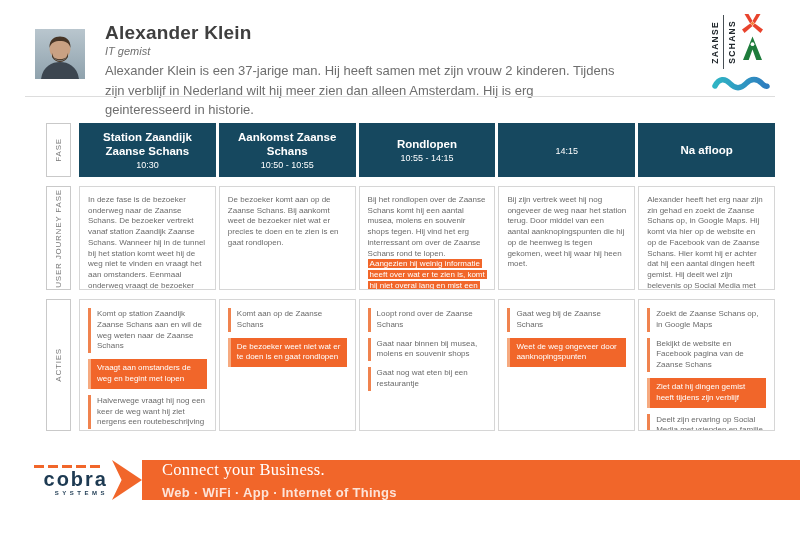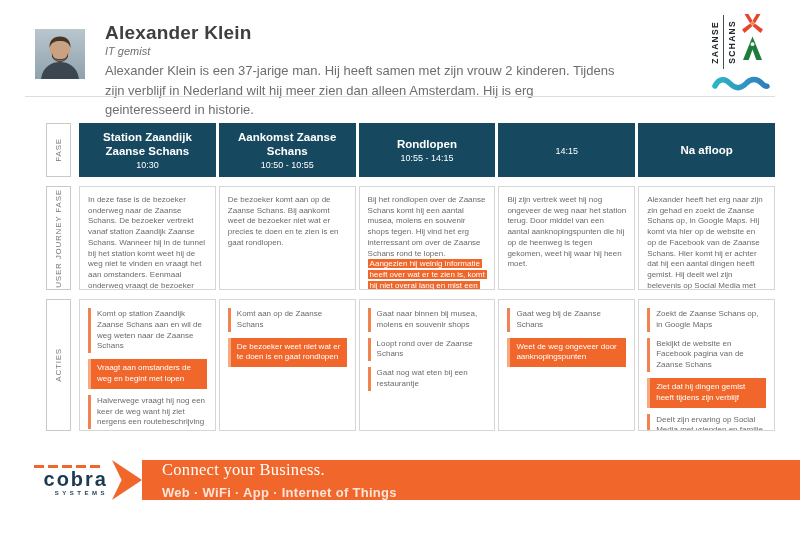--- a/index.html
+++ b/index.html
@@ -180,22 +180,22 @@
         <div class="cell cell--box cell--acties">
           <div class="action">Komt op station Zaandijk Zaanse Schans aan en wil de weg weten naar de Zaanse Schans</div>
           <div class="action action--hl">Vraagt aan omstanders de weg en begint met lopen</div>
           <div class="action">Halverwege vraagt hij nog een keer de weg want hij ziet nergens een routebeschrijving</div>
         </div>
         <div class="cell cell--box cell--acties">
           <div class="action">Komt aan op de Zaanse Schans</div>
           <div class="action action--hl">De bezoeker weet niet wat er te doen is en gaat rondlopen</div>
         </div>
         <div class="cell cell--box cell--acties">
+          <div class="action">Loopt rond over de Zaanse Schans</div>
           <div class="action">Gaat naar binnen bij musea, molens en souvenir shops</div>
-          <div class="action">Loopt rond over de Zaanse Schans</div>
           <div class="action">Gaat nog wat eten bij een restaurantje</div>
         </div>
         <div class="cell cell--box cell--acties">
           <div class="action">Gaat weg bij de Zaanse Schans</div>
           <div class="action action--hl">Weet de weg ongeveer door aanknopingspunten</div>
         </div>
         <div class="cell cell--box cell--acties">
           <div class="action">Zoekt de Zaanse Schans op, in Google Maps</div>
           <div class="action">Bekijkt de website en Facebook pagina van de Zaanse Schans</div>
           <div class="action action--hl">Ziet dat hij dingen gemist heeft tijdens zijn verblijf</div>

